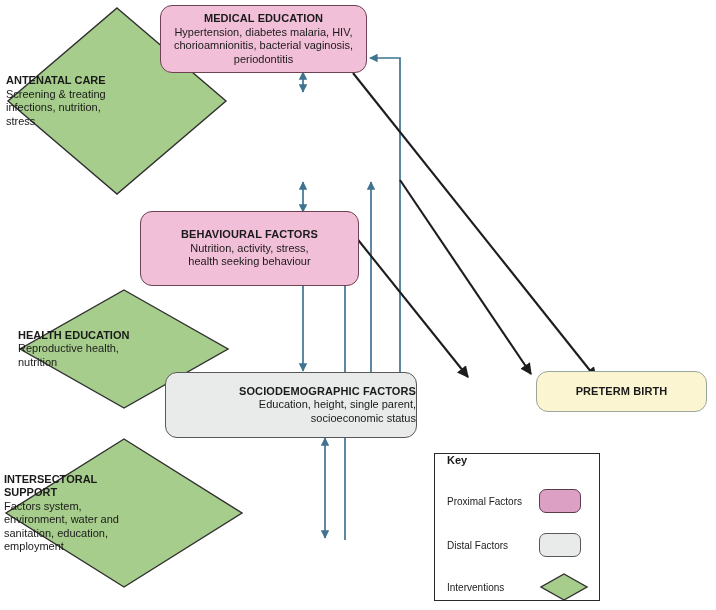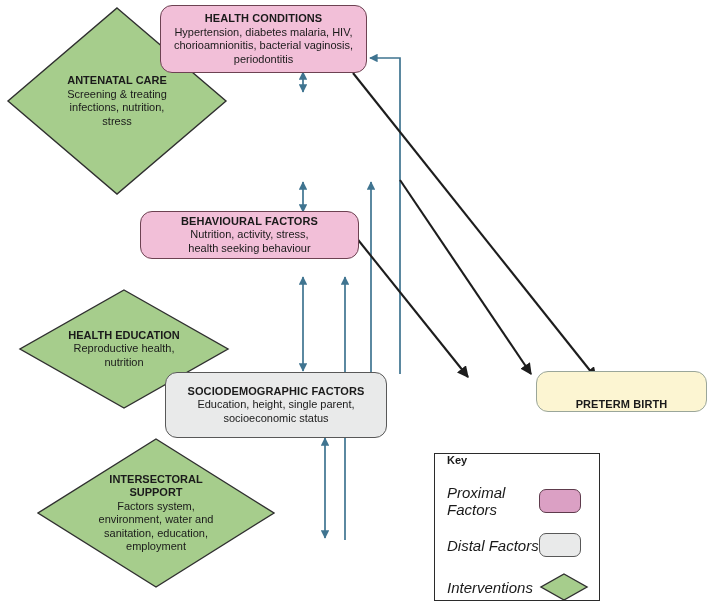--- a/index.html
+++ b/index.html
@@ -53,42 +53,41 @@
     background: #f2bfd8;
     border-color: #6d4252;
   }
   .rbox.distal {
     background: #e9eaea;
     border-color: #585858;
   }
   .rbox.outcome {
     background: #fcf5d2;
     border-color: #9aa69a;
-    justify-content: flex-end;
   }
 
   
   .diamond-wrap {
     position: absolute;
   }
   .diamond-wrap svg {
     position: absolute;
     left: 0;
     top: 0;
     overflow: visible;
   }
   .diamond-label {
     position: absolute;
     left: 0;
     top: 0;
     width: 100%;
     height: 100%;
     display: flex;
     flex-direction: column;
-    align-items: center;
+    align-items: flex-start;
     justify-content: center;
     text-align: center;
     color: #1a1a1a;
     pointer-events: none;
   }
   .diamond-label .title {
     font-weight: bold;
     font-size: 11px;
     line-height: 13.5px;
   }
@@ -118,24 +117,23 @@
   }
   .key-row {
     position: absolute;
     left: 12px;
     width: 146px;
     height: 30px;
     display: flex;
     align-items: center;
   }
   .key-row .key-label {
-    font-size: 15px;
+    font-size: 10px;
     color: #1a1a1a;
     width: 92px;
-    font-style: italic;
   }
   .key-swatch-box {
     width: 42px;
     height: 24px;
     border-radius: 7px;
     border: 1.3px solid #3b3b3b;
     box-sizing: border-box;
   }
   .key-swatch-box.proximal { background: #dba0c4; border-color: #5e3b4c; }
   .key-swatch-box.distal   { background: #e9eaea; border-color: #585858; }
@@ -212,49 +210,49 @@
     <svg width="212" height="122" viewBox="0 0 212 122">
       <polygon points="106,2 210,61 106,120 2,61" fill="#a6cd8c" stroke="#2f2f2f" stroke-width="1.4"></polygon>
     </svg>
     <div class="diamond-label">
       <span class="title">HEALTH EDUCATION</span>
       <span class="desc">Reproductive health,</span>
       <span class="desc">nutrition</span>
     </div>
   </div>
 
-  <div class="diamond-wrap" style="left:36px; top:437px; width:240px; height:152px;">
+  <div class="diamond-wrap" style="left:4px; top:437px; width:240px; height:152px;">
     <svg width="240" height="152" viewBox="0 0 240 152">
       <polygon points="120,2 238,76 120,150 2,76" fill="#a6cd8c" stroke="#2f2f2f" stroke-width="1.4"></polygon>
     </svg>
     <div class="diamond-label">
       <span class="title">INTERSECTORAL</span>
       <span class="title">SUPPORT</span>
       <span class="desc">Factors system,</span>
       <span class="desc">environment, water and</span>
       <span class="desc">sanitation, education,</span>
       <span class="desc">employment</span>
     </div>
   </div>
 
   <div class="node rbox proximal" style="left:160px; top:5px; width:207px; height:68px;">
-    <span class="title">HEALTH CONDITIONS</span>
+    <span class="title">MEDICAL EDUCATION</span>
     <span class="desc">Hypertension, diabetes malaria, HIV,</span>
     <span class="desc">chorioamnionitis, bacterial vaginosis,</span>
     <span class="desc">periodontitis</span>
   </div>
 
 
-  <div class="node rbox proximal" style="left:140px; top:211px; width:219px; height:48px;">
+  <div class="node rbox proximal" style="left:140px; top:211px; width:219px; height:75px;">
     <span class="title">BEHAVIOURAL FACTORS</span>
     <span class="desc">Nutrition, activity, stress,</span>
     <span class="desc">health seeking behaviour</span>
   </div>
 
-  <div class="node rbox distal" style="left:165px; top:372px; width:222px; height:66px;">
+  <div class="node rbox distal" style="left:165px; top:372px; width:252px; height:66px;align-items:flex-end;">
     <span class="title">SOCIODEMOGRAPHIC FACTORS</span>
     <span class="desc">Education, height, single parent,</span>
     <span class="desc">socioeconomic status</span>
   </div>
 
 
   <div class="node rbox outcome" style="left:536px; top:371px; width:171px; height:41px;">
     <span class="title">PRETERM BIRTH</span>
   </div>
 

